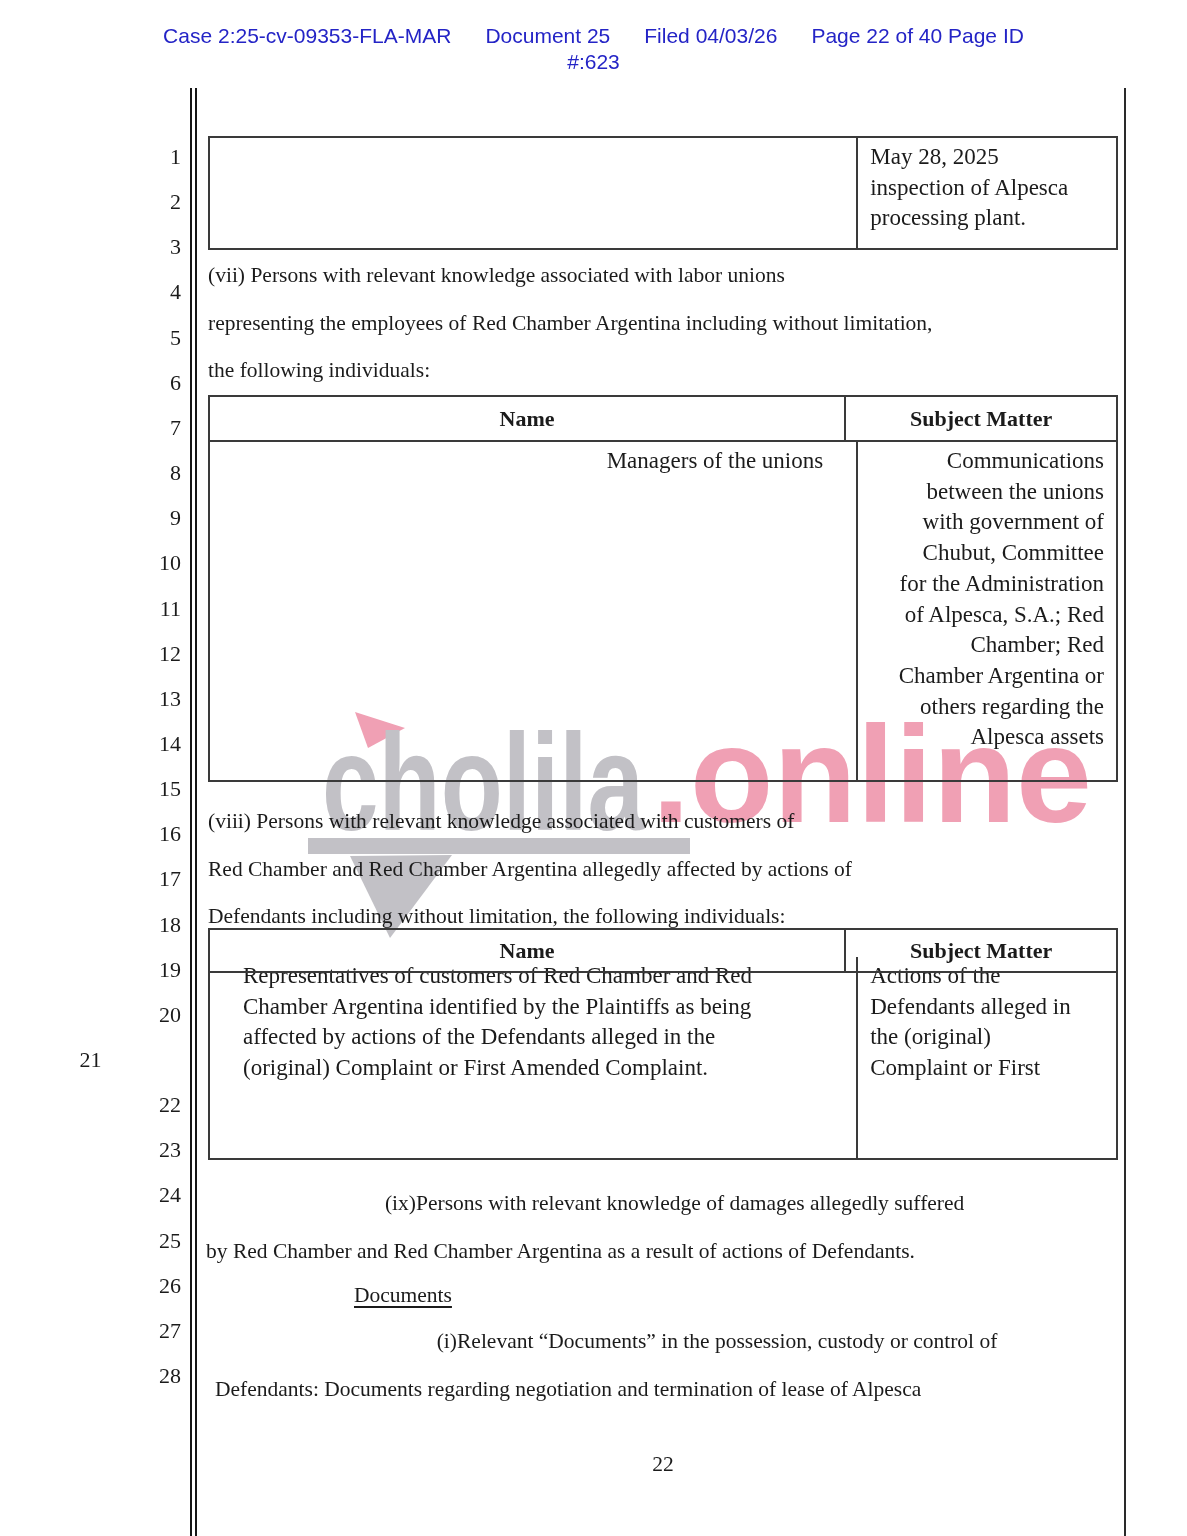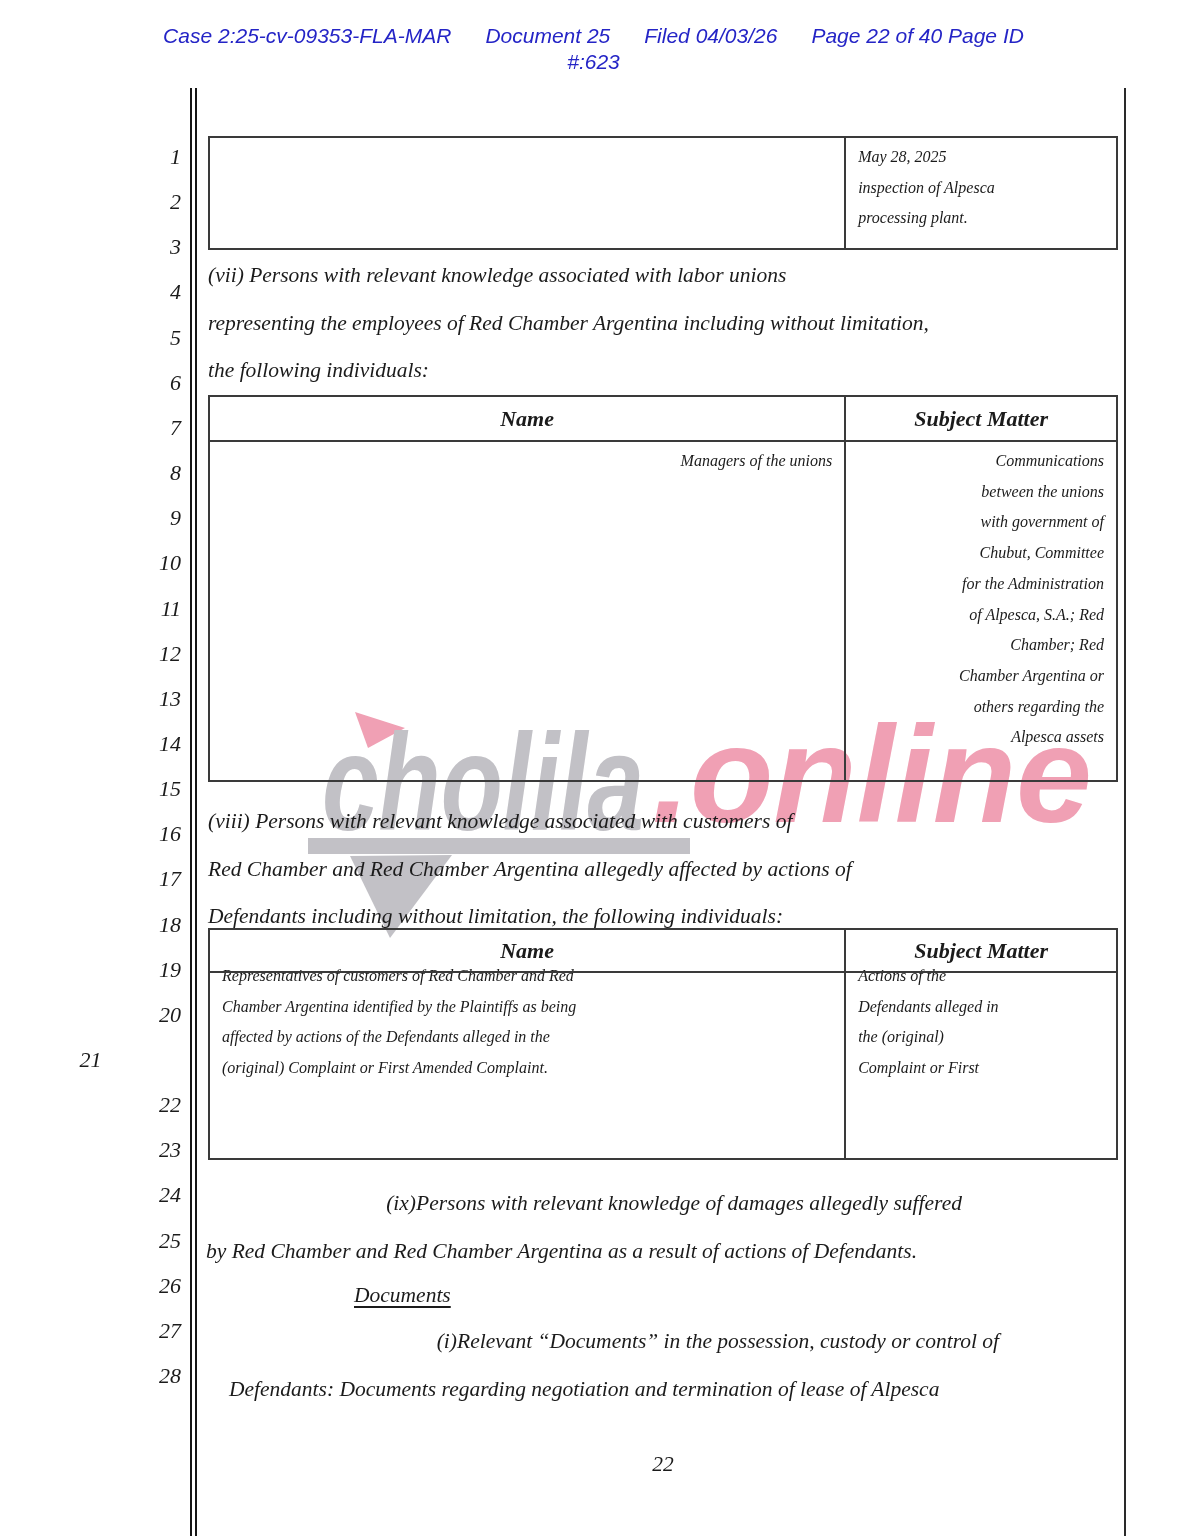--- a/index.html
+++ b/index.html
@@ -3,21 +3,20 @@
 <meta charset="utf-8">
 <style>
   html,body{margin:0;padding:0;background:#ffffff;}
   #page{
     position:relative;
     width:1187px;height:1536px;
     background:#ffffff;
     overflow:hidden;
     font-family:"Liberation Serif","DejaVu Serif",serif;
     color:#1b1b1b;
-    font-style:italic;
   }
   
   .hdr{
     position:absolute;left:0;width:1187px;
     display:flex;justify-content:center;align-items:flex-start;
     font-family:"Liberation Sans","DejaVu Sans",sans-serif;
     font-size:21px;line-height:24px;
   }
   #hdr-line1{top:24px;gap:34px;}
   #hdr-line2{top:50px;}
@@ -51,21 +50,21 @@
   .col-name{width:637px;box-sizing:border-box;}
   .col-subject{width:273px;box-sizing:border-box;border-left:2px solid #3a3a3a;}
   .tbl-header-row{
     position:absolute;left:0;top:0;width:100%;
     display:flex;border-bottom:2px solid #3a3a3a;box-sizing:border-box;
   }
   .tbl-header-cell{
     text-align:center;font-weight:bold;font-size:22px;
     box-sizing:border-box;
   }
-  .cell-pad{padding:4px 12px 0 12px;font-size:16px;}
+  .cell-pad{padding:4px 12px 0 12px;font-size:23px;margin-left:21px;}
   .cell-line{line-height:30.7px;white-space:nowrap;}
   .para{position:absolute;z-index:2;font-size:21.5px;}
   .para .pline{height:47.6px;line-height:47.6px;white-space:nowrap;}
   .marker{display:inline-block;text-align:right;}
   #para-ix .marker{width:68px;}
   #para-i .marker{width:117px;}
   #documents-heading{
     position:absolute;left:354px;top:1272px;z-index:2;
     font-size:21.5px;line-height:47.6px;text-decoration:underline;
     text-underline-offset:4px;
@@ -210,19 +209,19 @@
     <div class="pline">by Red Chamber and Red Chamber Argentina as a result of actions of Defendants.</div>
   </div>
 
   <div id="documents-heading">Documents</div>
 
   <div class="para" id="para-i" style="left:340px;top:1318px;">
     <div class="pline">
       <span class="marker">(i)</span><span>Relevant “Documents” in the possession, custody or control of</span>
     </div>
   </div>
-  <div class="para" style="left:229px;top:1366px;">
+  <div class="para" style="left:215px;top:1366px;">
     <div class="pline">Defendants: Documents regarding negotiation and termination of lease of Alpesca</div>
   </div>
 
   <div id="page-number">22</div>
 
 </div>
 
 </body></html>

